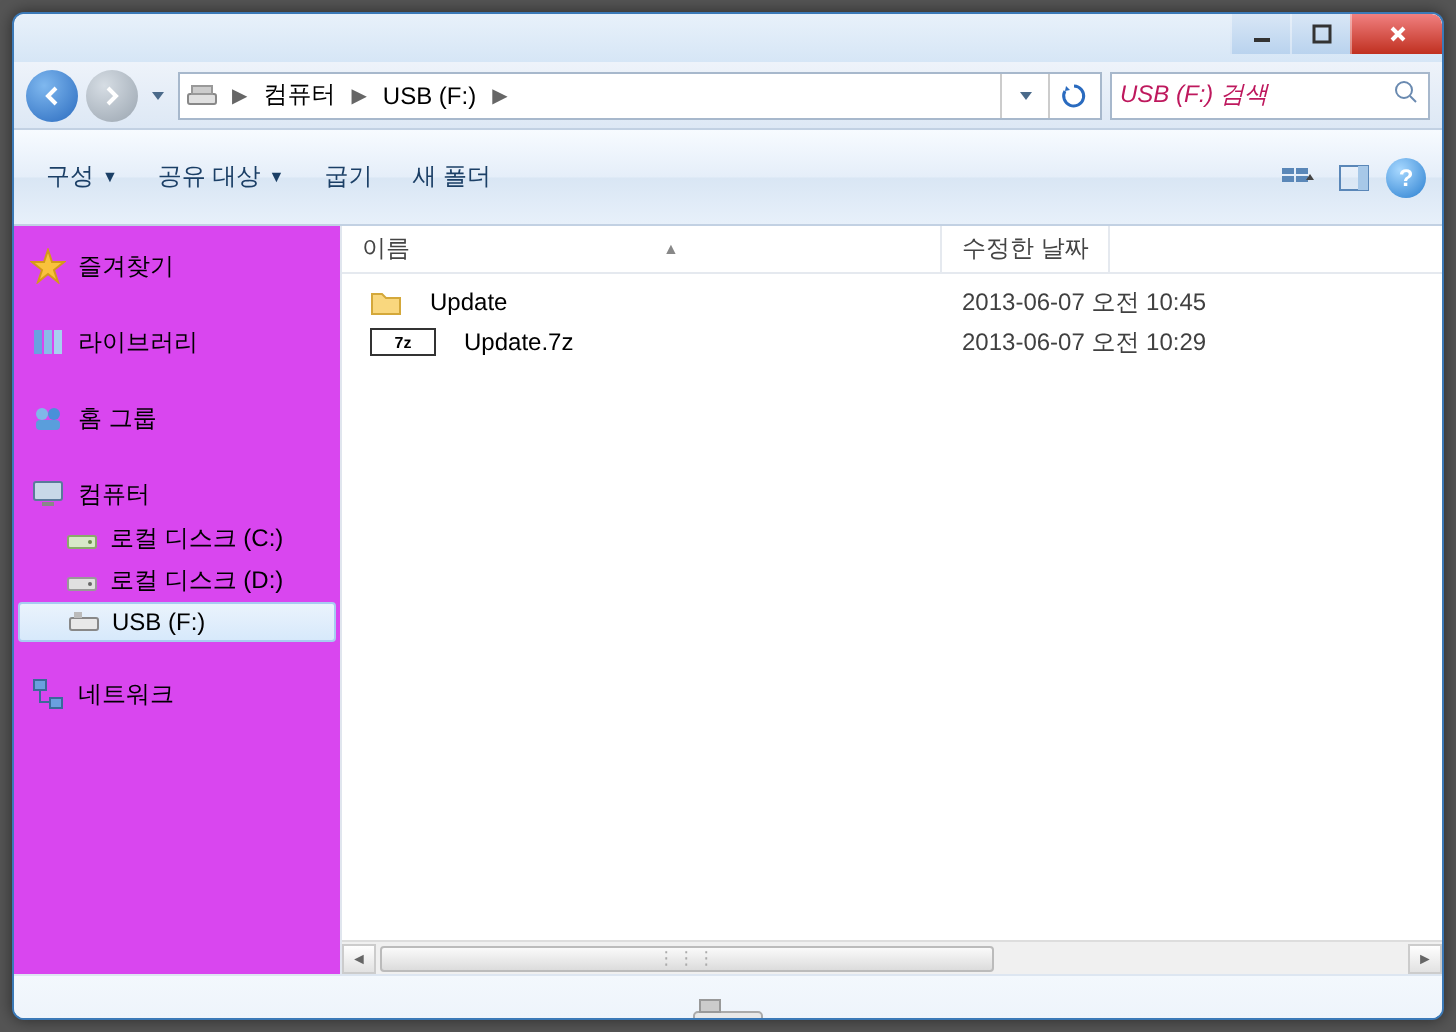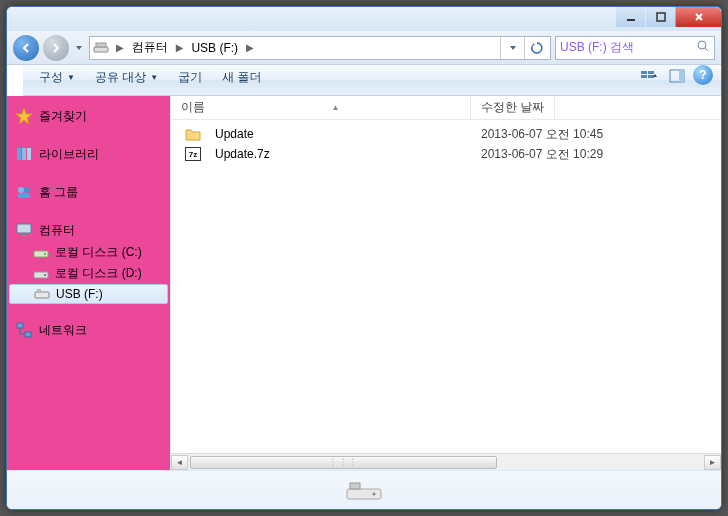--- a/index.html
+++ b/index.html
@@ -19,53 +19,53 @@
 .navbar { height: 34px; background: linear-gradient(#eef3fa,#dde8f5); border-bottom: 1px solid #c2d1e3; display: flex; align-items: center; padding: 0 6px; gap: 4px; }
 .navbtn { width: 26px; height: 26px; border-radius: 50%; display: flex; align-items: center; justify-content: center; }
 .navbtn.back { background: radial-gradient(circle at 35% 30%, #7fb8ef, #2a6bbf); }
 .navbtn.fwd { background: radial-gradient(circle at 35% 30%, #d6dde4, #9aa5b0); }
 .navdrop { width: 12px; height: 20px; display:flex; align-items:center; justify-content:center; }
 .breadcrumb { flex: 1; height: 24px; background: #fff; border: 1px solid #a7b8cc; display: flex; align-items: center; padding: 0 2px; }
 .bc-icon { width: 18px; height: 18px; margin-right: 4px; display:flex; align-items:center; justify-content:center; }
 .bc-item { padding: 2px 6px; }
 .bc-sep { color: #666; font-size: 10px; padding: 0 2px; }
 .bc-refresh { width: 24px; height: 22px; border-left: 1px solid #ccc; display:flex; align-items:center; justify-content:center; color: #2a6bbf; }
-.searchbox { width: 160px; height: 24px; background: #fff; border: 1px solid #a7b8cc; display: flex; align-items: center; padding: 0 4px; color: #8b5cf6; }
+.searchbox { width: 160px; height: 24px; background: #fff; border: 1px solid #a7b8cc; display: flex; align-items: center; padding: 0 4px; font-style: italic; color: #be185d; }
 .searchbox .sicon { margin-left: auto; }
 
 
-.toolbar { height: 31px; background: linear-gradient(#f7fbff,#e5eef9 50%, #d9e6f4 51%, #e7f0fa); border-bottom: 1px solid #c2d1e3; display: flex; align-items: flex-start; padding: 0 8px; gap: 4px; color: #1b3f66; margin-left: 16px; }
+.toolbar { height: 48px; background: linear-gradient(#f7fbff,#e5eef9 50%, #d9e6f4 51%, #e7f0fa); border-bottom: 1px solid #c2d1e3; display: flex; align-items: center; padding: 0 8px; gap: 4px; color: #1b3f66; }
 .toolbtn { padding: 4px 8px; display: flex; align-items: center; gap: 4px; border-radius: 3px; }
 .toolbtn .dd { font-size: 8px; }
 .toolbar .spacer { flex: 1; }
 .toolicon { width: 24px; height: 22px; display:flex; align-items:center; justify-content:center; }
 .helpicon { width: 20px; height: 20px; border-radius: 50%; background: radial-gradient(circle at 35% 30%, #a7d8ff,#2a7fd0); color: #fff; display:flex; align-items:center; justify-content:center; font-weight:bold; }
 
 
 .mainarea { display: flex; height: 374px; }
-.sidebar { width: 164px; border-right: 1px solid #e0e6ee; background: #ec4899; padding: 8px 0; overflow: hidden; }
+.sidebar { width: 164px; border-right: 1px solid #e0e6ee; background: #d946ef; padding: 8px 0; overflow: hidden; }
 .navgroup { margin-bottom: 14px; }
 .navgroup-h { display: flex; align-items: center; gap: 6px; padding: 3px 8px; }
 .navgroup-h .gicon { width: 18px; height: 18px; display:flex; align-items:center; justify-content:center; }
 .navitem { display: flex; align-items: center; gap: 6px; padding: 2px 8px 2px 26px; }
 .navitem.selected { background: linear-gradient(#eaf3fc,#d7e9fb); border: 1px solid #a7ccf0; border-radius: 2px; margin: 0 2px; padding-left: 24px; }
 .diskicon { width: 16px; height: 12px; }
 
 
 .content { flex: 1; position: relative; display: flex; flex-direction: column; }
 .colheaders { height: 24px; display: flex; border-bottom: 1px solid #e5e9ef; color: #444; }
 .colheaders .ch { padding: 4px 10px; border-right: 1px solid #e5e9ef; display:flex; align-items:center; gap: 6px; }
 .colheaders .ch1 { width: 300px; justify-content: center; }
 .colheaders .chsort { font-size: 8px; color: #888; margin: 0 auto; }
 .filelist { flex: 1; padding: 4px 0; }
 .filerow { display: flex; align-items: center; height: 20px; }
 .filerow .fn { width: 300px; padding-left: 14px; display: flex; align-items: center; gap: 14px; }
 .filerow .fd { padding-left: 10px; color: #404040; }
 .foldericon { width: 16px; height: 14px; }
-.archiveicon { width: 16px; height: 14px; background: #fff; border: 1px solid #333; display:flex; align-items:center; justify-content:center; font-size: 8px; font-weight:bold; }
+.archiveicon { width: 33px; height: 14px; background: #fff; border: 1px solid #333; display:flex; align-items:center; justify-content:center; font-size: 8px; font-weight:bold; }
 
 .hscroll { height: 17px; background: #f0f0f0; border-top: 1px solid #ddd; display: flex; align-items: center; }
 .hscroll .arrow { width: 17px; height: 15px; background: linear-gradient(#fefefe,#e2e2e2); border: 1px solid #ccc; display:flex; align-items:center; justify-content:center; font-size:8px; color:#666; }
 .hscroll .track { flex:1; height: 15px; background: #f0f0f0; display:flex; align-items:center; padding: 0 2px; }
 .hscroll .thumb { width: 60%; height: 13px; background: linear-gradient(#fafafa,#dcdcdc); border: 1px solid #bbb; border-radius:2px; display:flex; align-items:center; justify-content:center; }
 .hscroll .grip { color:#aaa; font-size:9px; letter-spacing:1px; }
 
 
 .details { height: 40px; border-top: 1px solid #dde6f1; background: linear-gradient(#f3f8fd,#eaf1fa); display: flex; align-items: center; padding: 4px 10px; gap: 12px; color: #3a4a5a; flex-direction: column; }
 .details .dicon { width: 40px; height: 30px; }

